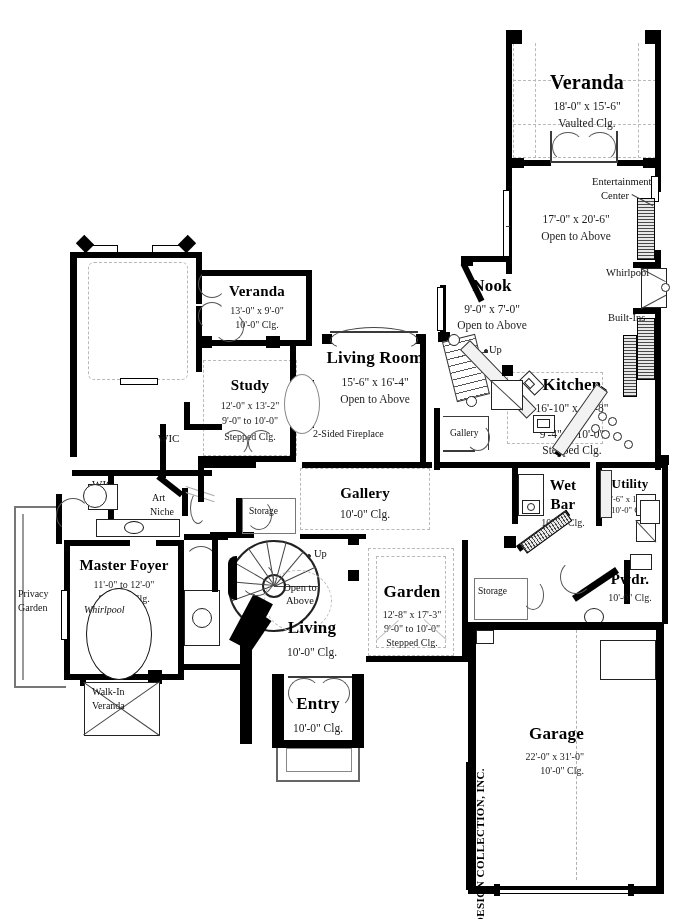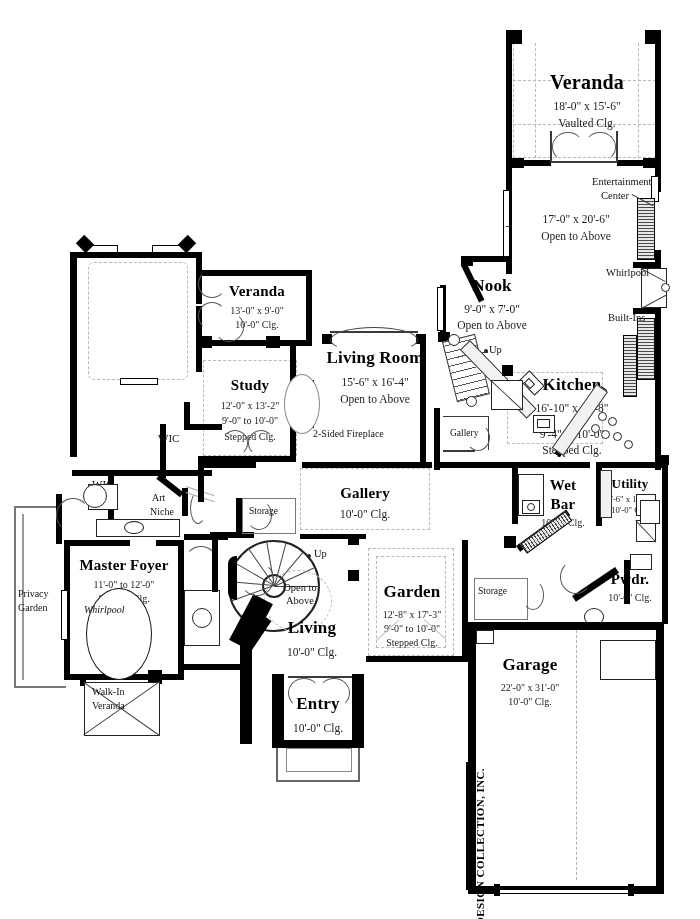--- a/index.html
+++ b/index.html
@@ -385,21 +385,21 @@
   </div>
   <div class="circ" style="left:584px;top:608px;width:20px;height:18px;"></div>
   <div class="swing" style="left:560px;top:560px;width:32px;height:34px;"></div>
   <div class="fixt" style="left:630px;top:554px;width:22px;height:16px;"></div>
 
   <div class="wall" style="left:468px;top:622px;width:8px;height:272px;"></div>
   <div class="wall" style="left:468px;top:622px;width:196px;height:8px;"></div>
   <div class="wall" style="left:656px;top:622px;width:8px;height:272px;"></div>
   <div class="wall" style="left:468px;top:886px;width:196px;height:8px;"></div>
   <div class="dash" style="left:576px;top:630px;width:0;height:250px;border-left:1px dashed #b0b0b0;border-right:none;border-top:none;border-bottom:none;"></div>
-  <div class="lbl" style="left:476px;top:655px;width:108px;">
+  <div class="lbl" style="left:476px;top:724px;width:108px;text-align:right;">
     <div class="name n17">Garage</div>
     <div class="dim10" style="margin-top:6px;">22'-0" x 31'-0"</div>
     <div class="dim10" style="margin-top:2px;">10'-0" Clg.</div>
   </div>
   <div class="thin" style="left:498px;top:890px;width:132px;height:3px;background:#fff;"></div>
   <div class="wall" style="left:494px;top:884px;width:6px;height:12px;"></div>
   <div class="wall" style="left:628px;top:884px;width:6px;height:12px;"></div>
   <div class="fixt" style="left:600px;top:640px;width:56px;height:40px;"></div>
   <div class="fixt" style="left:476px;top:630px;width:18px;height:14px;"></div>
 

